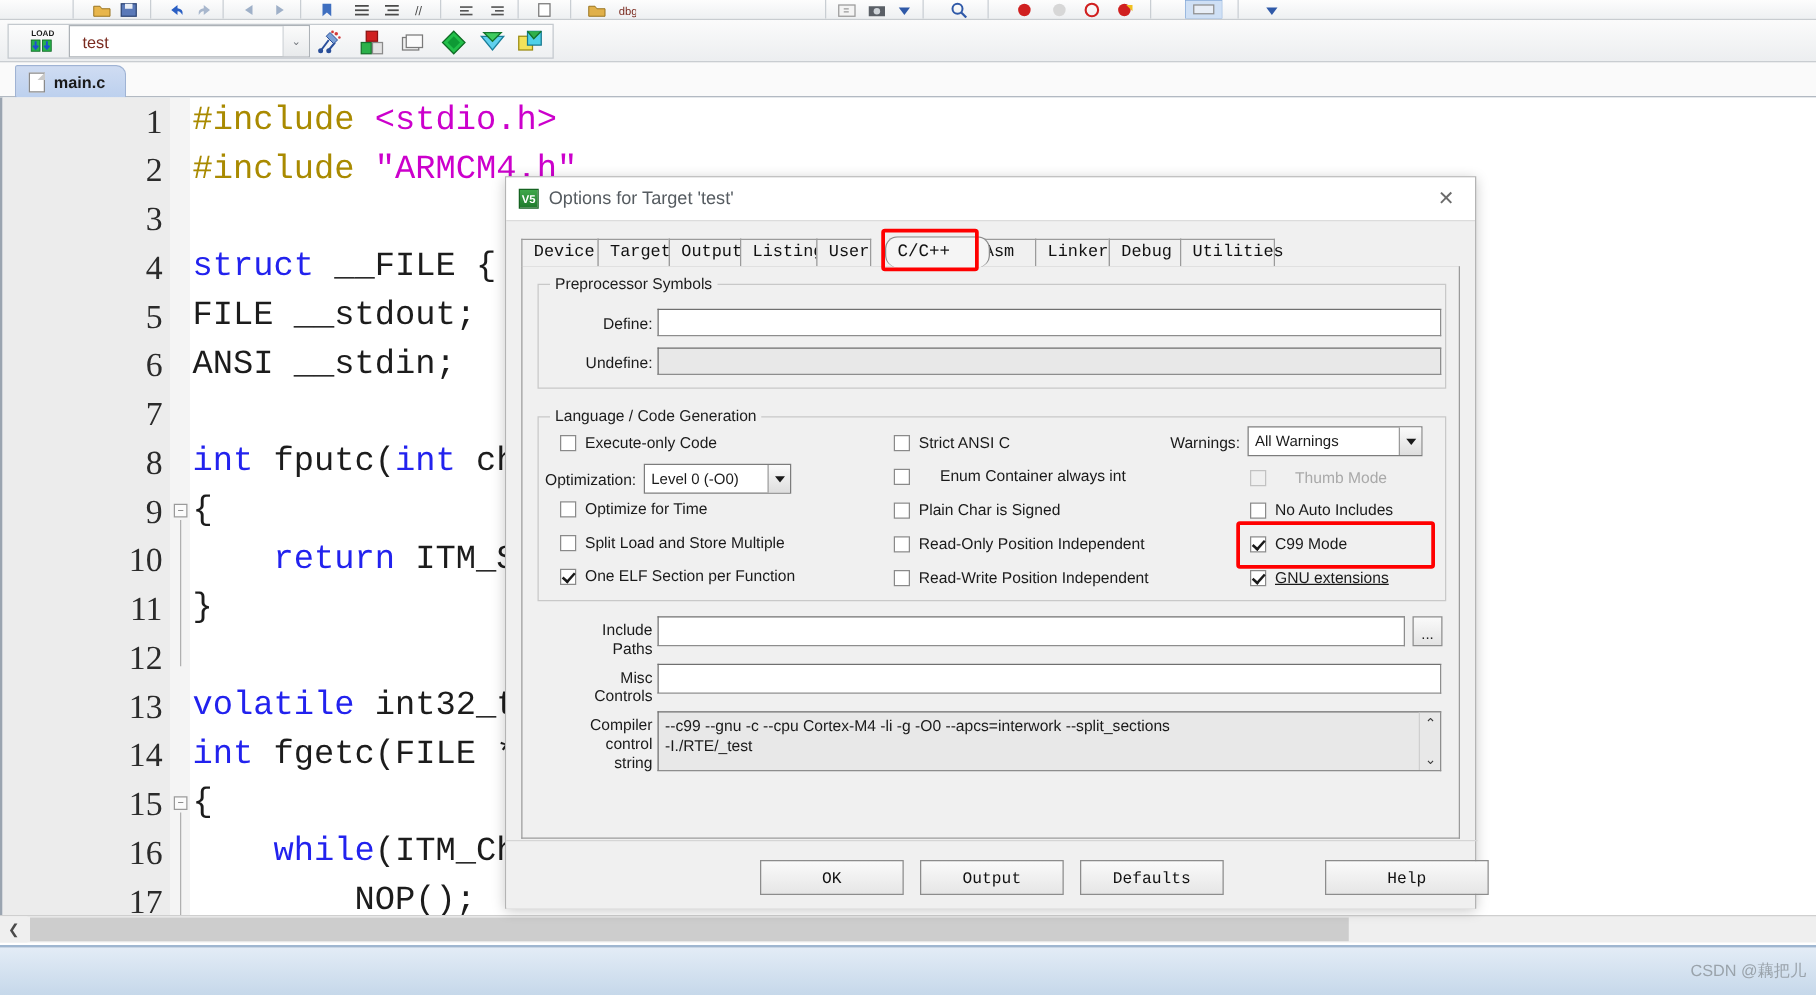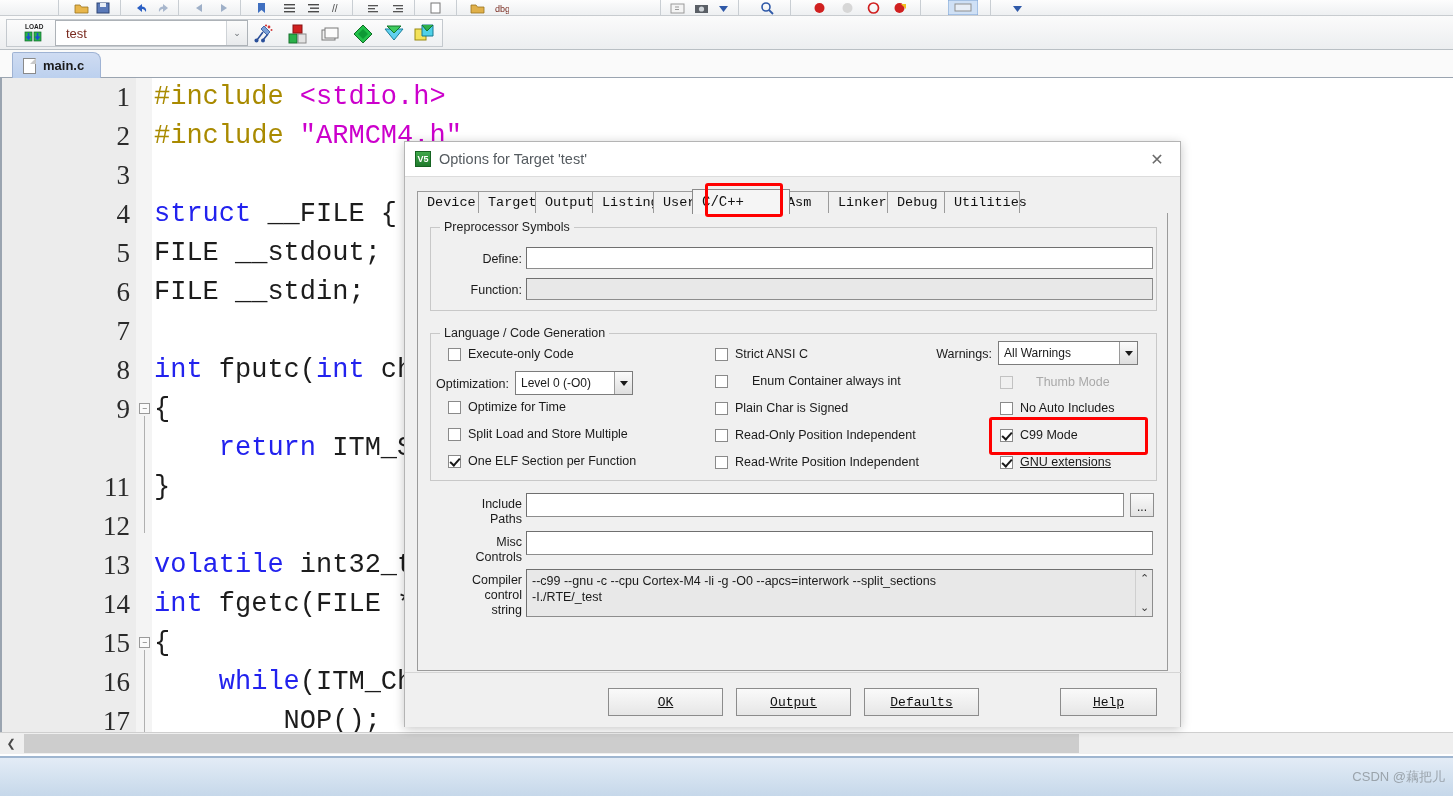--- a/index.html
+++ b/index.html
@@ -360,21 +360,21 @@
   .ctrlstring .vsb .dn { bottom: 0; }
 
   
   .dlgbtn {
     position: absolute;
     height: 28px;
     background: linear-gradient(#fafafa,#e6e6e6);
     border: 1px solid #8c8c8c;
     display:flex; align-items:center; justify-content:center;
     font-family: "Liberation Mono", monospace;
-    font-size: 13px; color: #111; text-decoration: underline;
+    font-size: 13px; color: #111;
   }
 
   .sep-line {
     position: absolute; background: #d5d5d5; height: 1px;
   }
 </style>
 </head>
 <body>
 
 <div id="app">
@@ -605,25 +605,25 @@
 
   <div class="editor">
     <div class="gutter"></div>
     <div class="foldcol"></div>
     <div class="code-lines" id="codeLines">
         <div class="cline"><span class="lnum">1</span><span class="ctext"><span class="tk-pre">#include </span><span class="tk-str">&lt;stdio.h&gt;</span></span></div>
         <div class="cline"><span class="lnum">2</span><span class="ctext"><span class="tk-pre">#include </span><span class="tk-str">"ARMCM4.h"</span></span></div>
         <div class="cline"><span class="lnum">3</span><span class="ctext"></span></div>
         <div class="cline"><span class="lnum">4</span><span class="ctext"><span class="tk-kw">struct </span><span class="tk-pl">__FILE { int handle; /* Add whatever you need here */ };</span></span></div>
         <div class="cline"><span class="lnum">5</span><span class="ctext"><span class="tk-pl">FILE __stdout;</span></span></div>
-        <div class="cline"><span class="lnum">6</span><span class="ctext"><span class="tk-pl">FILE __stdin;</span></span></div>
+        <div class="cline"><span class="lnum">6</span><span class="ctext"><span class="tk-pl">ANSI __stdin;</span></span></div>
         <div class="cline"><span class="lnum">7</span><span class="ctext"></span></div>
         <div class="cline"><span class="lnum">8</span><span class="ctext"><span class="tk-kw">int </span><span class="tk-pl">fputc(</span><span class="tk-kw">int </span><span class="tk-pl">ch, FILE *f)</span></span></div>
         <div class="cline"><span class="lnum">9</span><span class="fold">−</span><span class="ctext"><span class="tk-pl">{</span></span></div>
-        <div class="cline"><span class="ctext"><span class="tk-pl">    </span><span class="tk-kw">return </span><span class="tk-pl">ITM_SendChar(ch);</span></span></div>
+        <div class="cline"><span class="lnum">10</span><span class="ctext"><span class="tk-pl">    </span><span class="tk-kw">return </span><span class="tk-pl">ITM_SendChar(ch);</span></span></div>
         <div class="cline"><span class="lnum">11</span><span class="ctext"><span class="tk-pl">}</span></span></div>
         <div class="cline"><span class="lnum">12</span><span class="ctext"></span></div>
         <div class="cline"><span class="lnum">13</span><span class="ctext"><span class="tk-kw">volatile </span><span class="tk-pl">int32_t ITM_RxBuffer;</span></span></div>
         <div class="cline"><span class="lnum">14</span><span class="ctext"><span class="tk-kw">int </span><span class="tk-pl">fgetc(FILE *f)</span></span></div>
         <div class="cline"><span class="lnum">15</span><span class="fold">−</span><span class="ctext"><span class="tk-pl">{</span></span></div>
         <div class="cline"><span class="lnum">16</span><span class="ctext"><span class="tk-pl">    </span><span class="tk-kw">while</span><span class="tk-pl">(ITM_CheckChar() != 1)</span></span></div>
         <div class="cline"><span class="lnum">17</span><span class="ctext"><span class="tk-pl">        NOP();</span></span></div>
         <div class="foldline" style="top: 338px; height: 117px;"></div>
         <div class="foldline" style="top: 572px; height: 117px;"></div>
       </div>
@@ -657,21 +657,21 @@
           </div>
           <div class="ktab" style="left: 118px; width: 58px;">
             <span>Output</span>
           </div>
           <div class="ktab" style="left: 175px; width: 62px;">
             <span>Listing</span>
           </div>
           <div class="ktab" style="left: 236px; width: 44px;">
             <span>User</span>
           </div>
-          <div class="ktab sel" style="left: 275px; width: 98px;">
+          <div class="ktab sel" style="left: 291px; width: 84px; border-radius: 10px;">
             <span>C/C++</span>
           </div>
           <div class="ktab" style="left: 360px; width: 52px;">
             <span>Asm</span>
           </div>
           <div class="ktab" style="left: 411px; width: 60px;">
             <span>Linker</span>
           </div>
           <div class="ktab" style="left: 470px; width: 58px;">
             <span>Debug</span>
@@ -683,21 +683,21 @@
       <div class="tab-underline"></div>
       <div class="tab-highlight" style="left:300px; top:6px; width:78px; height:34px;"></div>
 
       <div class="dlg-content">
 
         <div class="group" style="left:12px; top:14px; width:727px; height:84px;">
           <span class="legend">Preprocessor Symbols</span>
         </div>
         <span class="lbl r" style="left:34px; top:39px; width:70px;">Define:</span>
         <input class="tfield" style="left: 108px; top: 34px; width: 627px; height: 22px;" value="">
-        <span class="lbl r" style="left:24px; top:70px; width:80px;">Function:</span>
+        <span class="lbl r" style="left:24px; top:70px; width:80px;">Undefine:</span>
         <input class="tfield ro" style="left: 108px; top: 65px; width: 627px; height: 22px;" value="">
 
         <div class="group" style="left:12px; top:120px; width:727px; height:148px;">
           <span class="legend">Language / Code Generation</span>
         </div>
 
         <div class="cbox" style="left:30px; top:135px;"></div>
         <span class="lbl" style="left:50px; top:134px;">Execute-only Code</span>
 
         <span class="lbl" style="left:18px; top:164px;">Optimization:</span>
@@ -781,20 +781,20 @@
       <div class="sep-line" style="left:0; top:495px; width:777px;"></div>
       <div class="dlgbtn" style="left:203px; top:511px; width:115px;">
         <span>OK</span>
       </div>
       <div class="dlgbtn" style="left:331px; top:511px; width:115px;">
         <span>Output</span>
       </div>
       <div class="dlgbtn" style="left:459px; top:511px; width:115px;">
         <span>Defaults</span>
       </div>
-      <div class="dlgbtn" style="left:655px; top:511px; width:97px;">
+      <div class="dlgbtn" style="left:655px; top:511px; width:131px;">
         <span>Help</span>
       </div>
 
     </div>
   </div>
 
 </div>
 
 </body></html>

